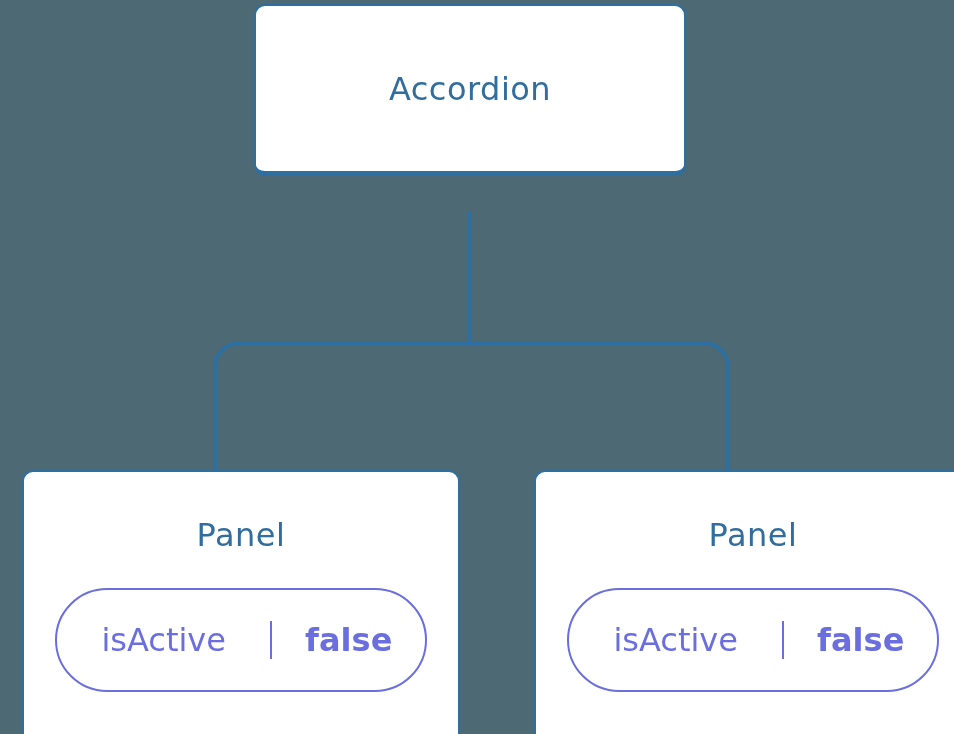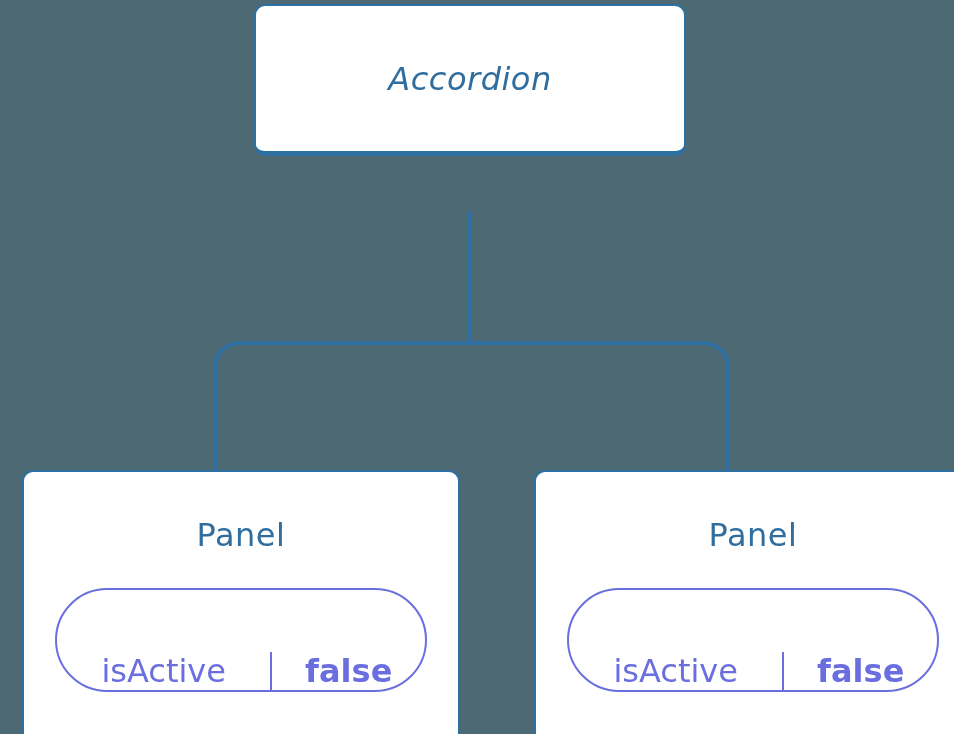--- a/index.html
+++ b/index.html
@@ -18,23 +18,22 @@
     border: 2.5px solid var(--line, #2E6FA1);
     border-bottom-width: 5px;
     border-radius: 11px;
     box-sizing: border-box;
     display: flex;
     flex-direction: column;
     align-items: center;
   }
   .node-root {
     left: 254px; top: 4px;
-    width: 432px; height: 152px;
+    width: 432px; height: 172px;
     justify-content: center;
-    font-style: italic;
   }
   .node-label {
     color: var(--node-text, #316E9E);
     font-size: 32px;
     font-weight: 500;
     letter-spacing: 0.5px;
     line-height: 42px;
   }
   .node-panel { top: 470px; width: 438px; height: 328px; padding-top: 42px; margin-left: 20px; }
   .node-panel-left  { left: 2px; }
@@ -53,21 +52,21 @@
     width: 517px; height: 129px;
     border: 4px solid var(--line, #2E6FA1);
     border-bottom: none;
     border-radius: 26px 26px 0 0;
     box-sizing: border-box;
   }
 
   
   .pill {
     display: flex;
-    align-items: flex-end;
+    align-items: center;
     margin-top: 32px;
     width: 372px; height: 104px;
     border: 2px solid var(--state, #6A6EDE);
     border-radius: 52px;
     box-sizing: border-box;
     color: var(--state, #6A6EDE);
     font-size: 32px;
     background: transparent;
   }
   .pill-key {

